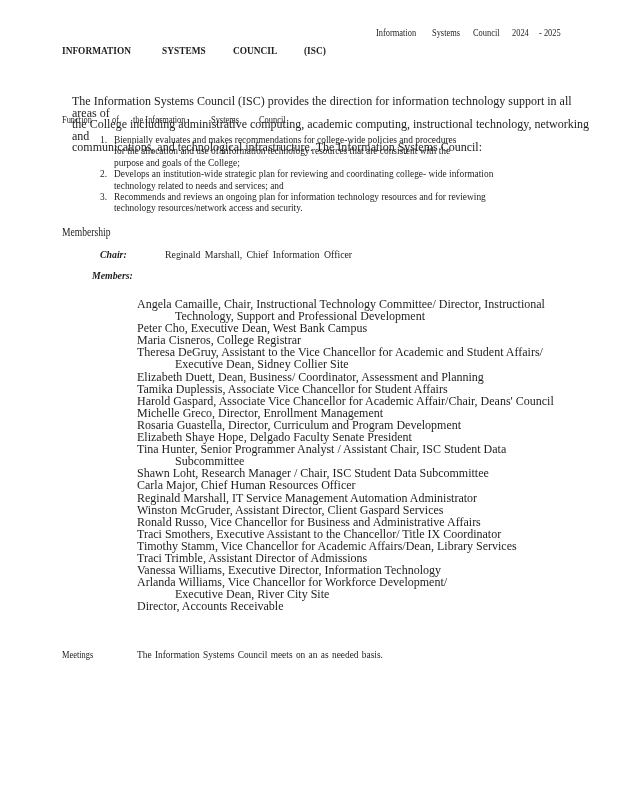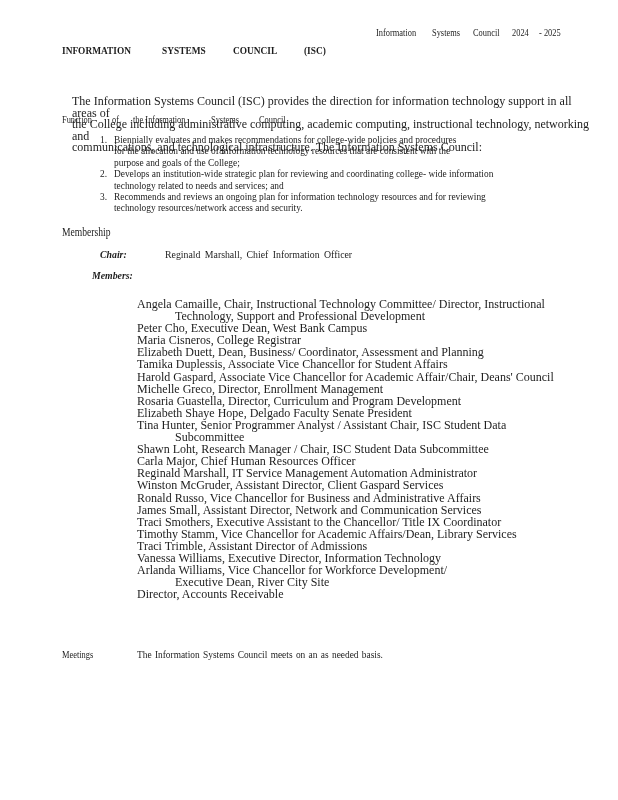--- a/index.html
+++ b/index.html
@@ -119,34 +119,35 @@
   </div>
 
   <div class="members-label">Members:</div>
 
   <div class="members">
 
   <div class="member">Angela Camaille, Chair, Instructional Technology Committee/ Director, Instructional
 Technology, Support and Professional Development</div>
       <div class="member">Peter Cho, Executive Dean, West Bank Campus</div>
       <div class="member">Maria Cisneros, College Registrar</div>
+      <div class="member">Theresa DeGruy, Assistant to the Vice Chancellor for Academic and Student Affairs/
+Executive Dean, Sidney Collier Site</div>
       <div class="member">Elizabeth Duett, Dean, Business/ Coordinator, Assessment and Planning</div>
       <div class="member">Tamika Duplessis, Associate Vice Chancellor for Student Affairs</div>
       <div class="member">Harold Gaspard, Associate Vice Chancellor for Academic Affair/Chair, Deans' Council</div>
       <div class="member">Michelle Greco, Director, Enrollment Management</div>
       <div class="member">Rosaria Guastella, Director, Curriculum and Program Development</div>
       <div class="member">Elizabeth Shaye Hope, Delgado Faculty Senate President</div>
       <div class="member">Tina Hunter, Senior Programmer Analyst / Assistant Chair, ISC Student Data
 Subcommittee</div>
       <div class="member">Shawn Loht, Research Manager / Chair, ISC Student Data Subcommittee</div>
       <div class="member">Carla Major, Chief Human Resources Officer</div>
       <div class="member">Reginald Marshall, IT Service Management Automation Administrator</div>
       <div class="member">Winston McGruder, Assistant Director, Client Gaspard Services</div>
       <div class="member">Ronald Russo, Vice Chancellor for Business and Administrative Affairs</div>
-      <div class="member">James Small, Assistant Director, Network and Communication Services</div>
       <div class="member">Traci Smothers, Executive Assistant to the Chancellor/ Title IX Coordinator</div>
       <div class="member">Timothy Stamm, Vice Chancellor for Academic Affairs/Dean, Library Services</div>
       <div class="member">Traci Trimble, Assistant Director of Admissions</div>
       <div class="member">Vanessa Williams, Executive Director, Information Technology</div>
       <div class="member">Arlanda Williams, Vice Chancellor for Workforce Development/
 Executive Dean, River City Site</div>
       <div class="member">Director, Accounts Receivable</div>
     </div>
 
   <div class="meetings-row">

